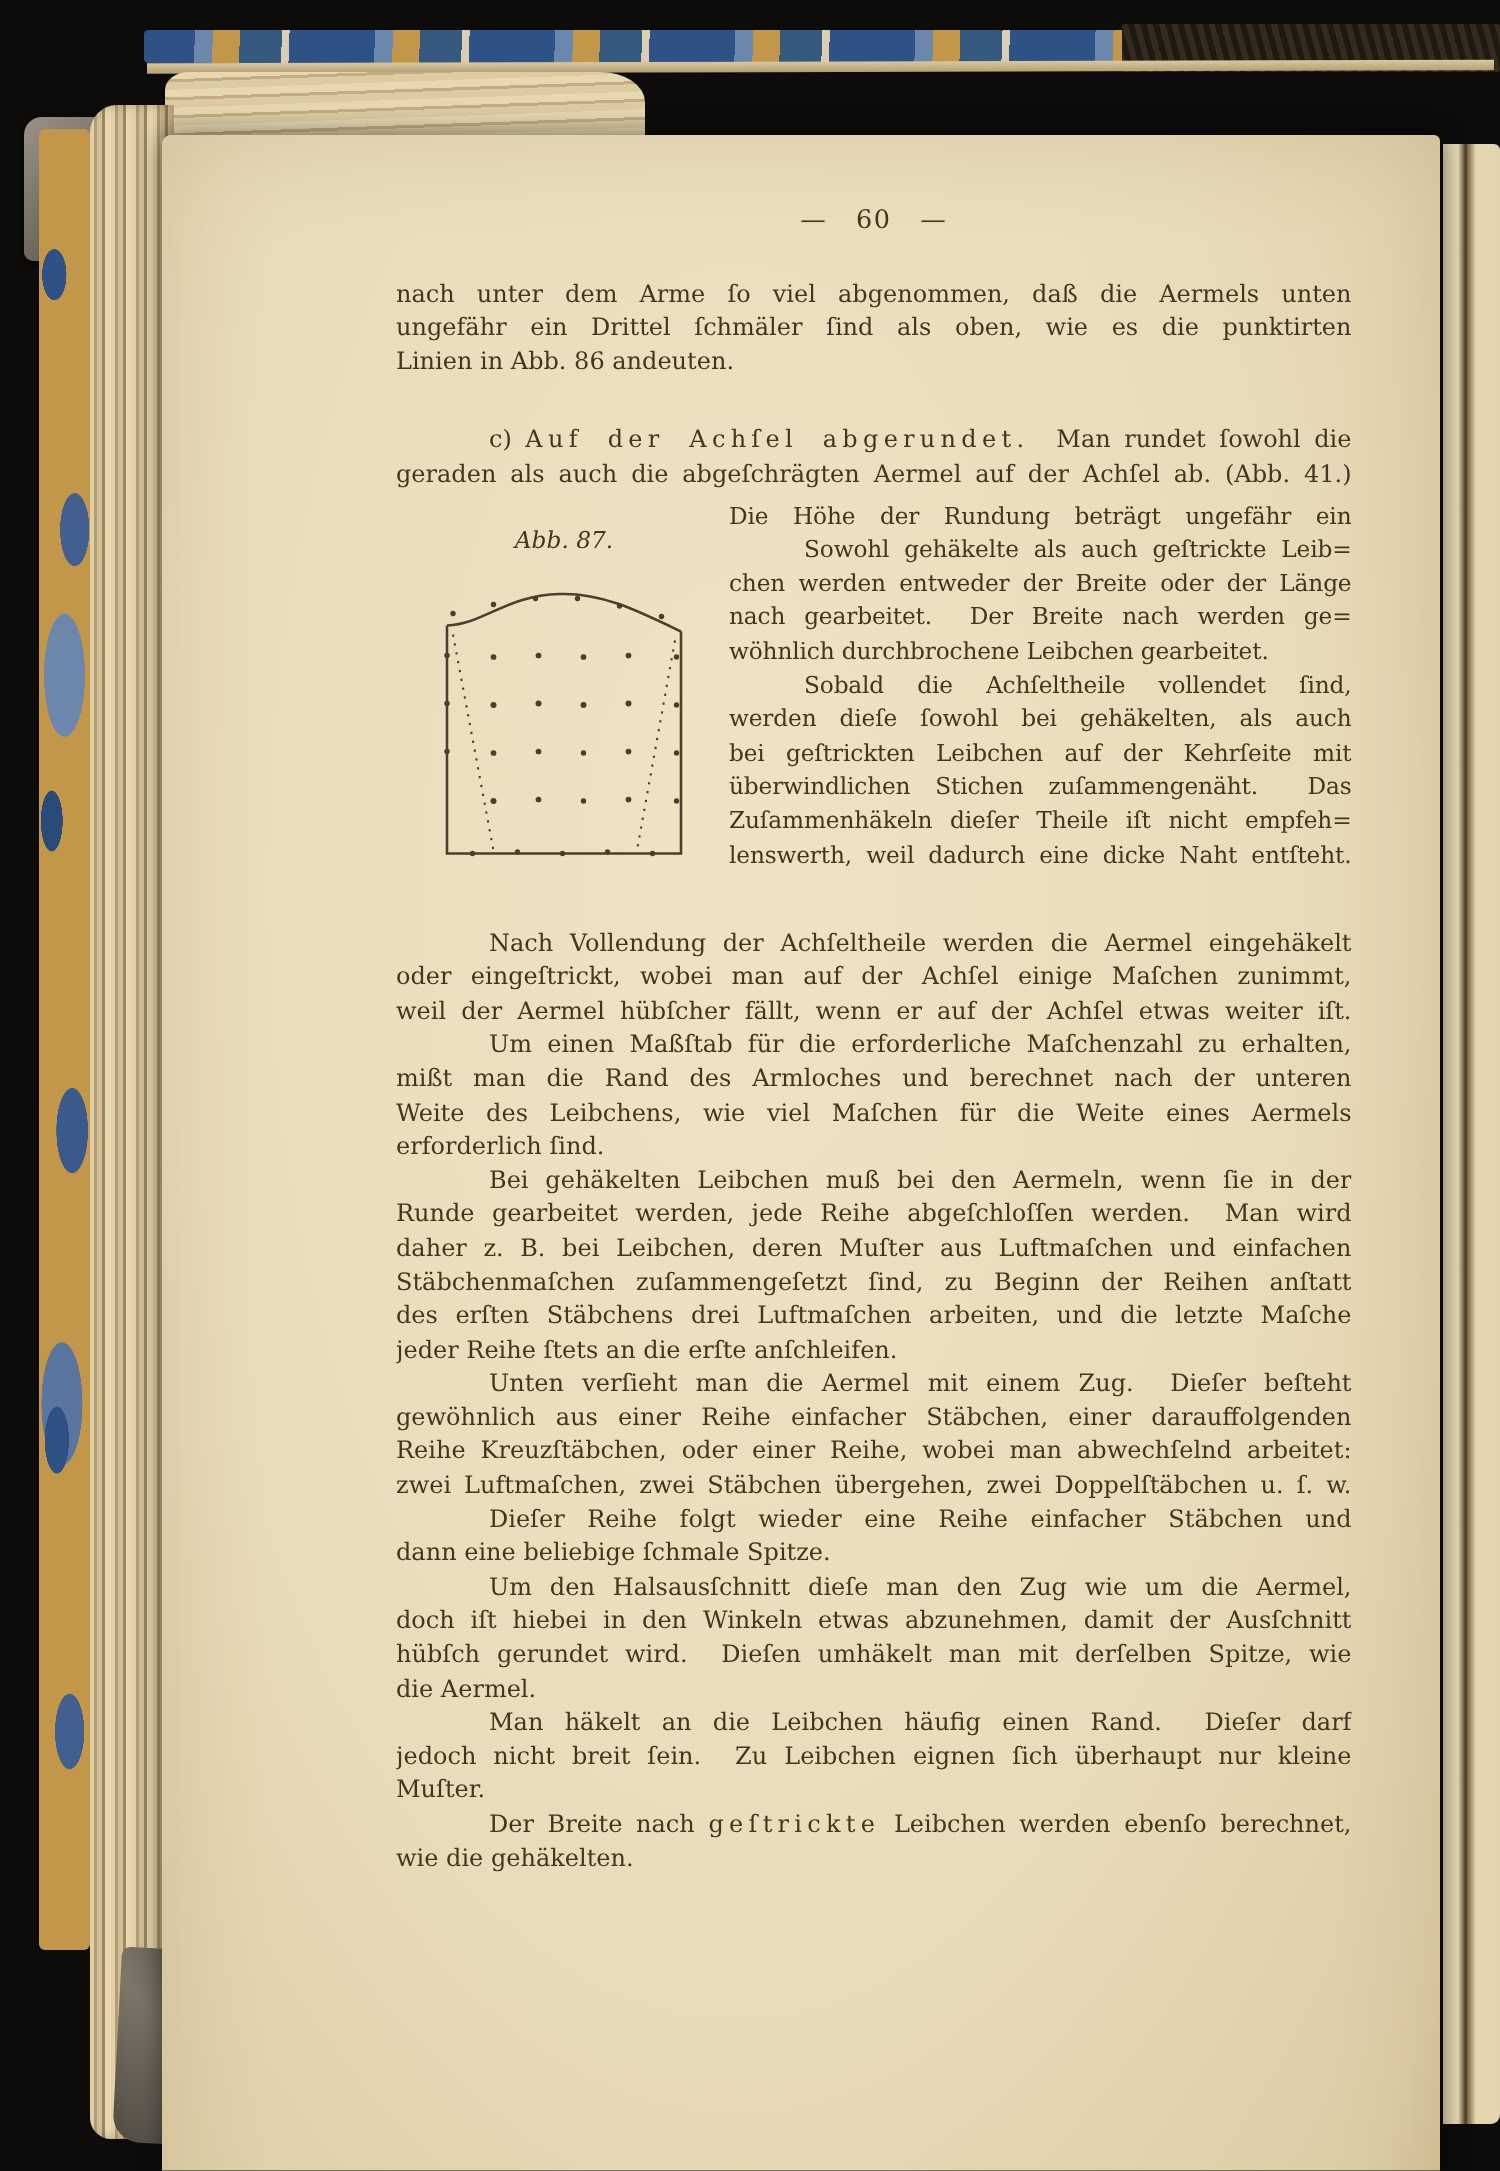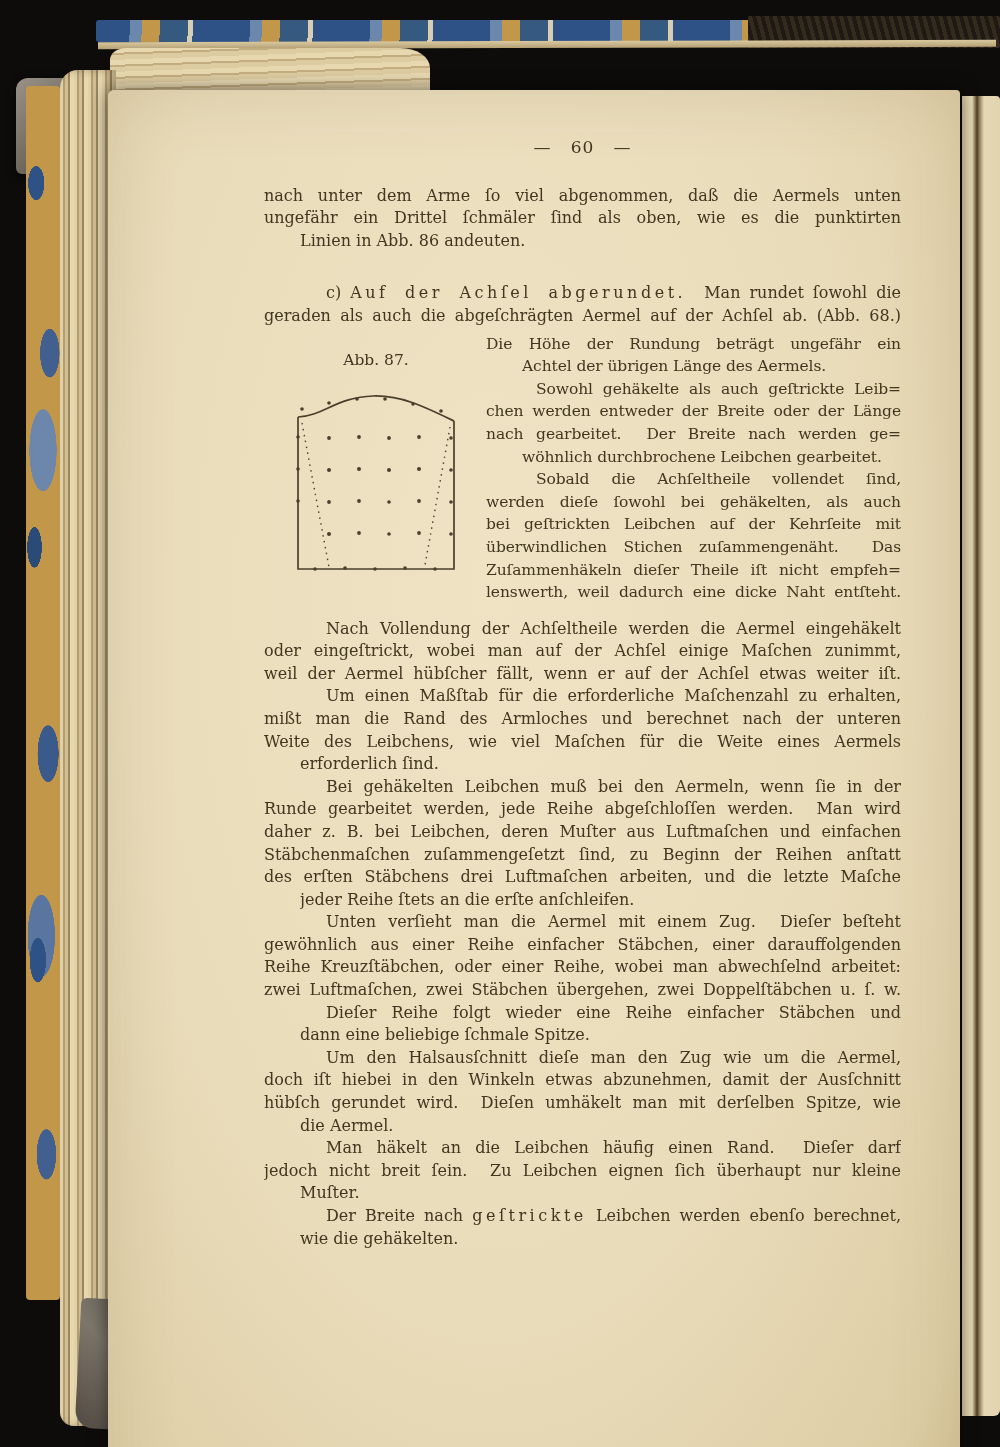--- a/index.html
+++ b/index.html
@@ -40,27 +40,27 @@
   
   .main-page{position:absolute;left:108px;top:90px;width:852px;height:1432px;border-radius:6px 4px 10px 14px;
     background:radial-gradient(ellipse at 45% 35%,#efe3c4 0%,#e9dcba 55%,#ddcda5 90%,#d2c091 100%);
     box-shadow:0 0 18px rgba(0,0,0,.55), inset 0 0 70px rgba(120,95,55,.16);}
   .content{position:absolute;left:156px;top:46px;width:637px;color:#41361f;font-size:16px;line-height:22.6px;}
   .pagenum{text-align:center;font-size:17px;letter-spacing:1px;margin-bottom:26px;}
   .para{margin:0;}
   .mt24{margin-top:30px;}
   .mt14{margin-top:14px;}
   .ln{height:22.6px;overflow:hidden;text-align:justify;text-align-last:justify;}
-  .ln.short{text-align:left;text-align-last:left;margin-left:36px;}
+  .ln.short{text-align:left;text-align-last:left;}
   .ln.ind{text-indent:62px;}
   .spaced{letter-spacing:0.22em;word-spacing:0.25em;}
 
   
   .wrap-section{position:relative;height:271px;margin-top:5px;}
-  .fig-col{position:absolute;left:0;top:0;width:222px;}
+  .fig-col{position:absolute;left:0;top:0;width:222px;font-style:italic;}
   .fig-caption{width:166px;margin:16px 0 0 29px;text-align:center;font-size:15.5px;}
   .fig-svg{display:block;margin:20px 0 0 29px;}
   .text-col{margin-left:222px;width:415px;}
   .text-col .ln{font-size:15.5px;letter-spacing:-0.1px;}
   .text-col .ln.ind{text-indent:50px;}
 </style>
 </head>
 <body>
 
 <div class="stage">
@@ -82,21 +82,21 @@
       <div class="pagenum">—&nbsp;&nbsp;&nbsp;60&nbsp;&nbsp;&nbsp;—</div>
 
       <div class="para">
         <div class="ln">nach unter dem Arme ſo viel abgenommen, daß die Aermels unten</div>
         <div class="ln">ungefähr ein Drittel ſchmäler ſind als oben, wie es die punktirten</div>
         <div class="ln short">Linien in Abb. 86 andeuten.</div>
       </div>
 
       <div class="para mt24">
         <div class="ln ind"><span>c) </span><span class="spaced">Auf der Achſel abgerundet.</span><span>&nbsp;&nbsp;Man rundet ſowohl die</span></div>
-        <div class="ln">geraden als auch die abgeſchrägten Aermel auf der Achſel ab. (Abb. 68.)</div>
+        <div class="ln">geraden als auch die abgeſchrägten Aermel auf der Achſel ab. (Abb. 41.)</div>
       </div>
 
       <div class="wrap-section">
         <div class="fig-col">
           <div class="fig-caption">Abb. 87.</div>
           <svg class="fig-svg" width="166" height="182" viewBox="0 0 166 182">
             <g fill="none" stroke="#4a3f2c" stroke-width="1.7">
               <path d="M5,26 L5,178 L161,178 L161,30"></path>
               <path d="M5,26 C30,25 44,6 80,5 C108,4 132,16 161,30"></path>
             </g>
@@ -137,21 +137,20 @@
               <circle cx="22" cy="178" r="1.8"></circle>
                 <circle cx="52" cy="177" r="1.8"></circle>
                 <circle cx="82" cy="178" r="1.8"></circle>
                 <circle cx="112" cy="177" r="1.8"></circle>
                 <circle cx="142" cy="178" r="1.8"></circle>
             </g>
           </svg>
         </div>
         <div class="text-col">
           <div class="ln">Die Höhe der Rundung beträgt ungefähr ein</div>
-          <div class="ln short">Achtel der übrigen Länge des Aermels.</div>
           <div class="ln ind">Sowohl gehäkelte als auch geſtrickte Leib=</div>
           <div class="ln">chen werden entweder der Breite oder der Länge</div>
           <div class="ln">nach gearbeitet.&nbsp; Der Breite nach werden ge=</div>
           <div class="ln short">wöhnlich durchbrochene Leibchen gearbeitet.</div>
           <div class="ln ind">Sobald die Achſeltheile vollendet ſind,</div>
           <div class="ln">werden dieſe ſowohl bei gehäkelten, als auch</div>
           <div class="ln">bei geſtrickten Leibchen auf der Kehrſeite mit</div>
           <div class="ln">überwindlichen Stichen zuſammengenäht.&nbsp; Das</div>
           <div class="ln">Zuſammenhäkeln dieſer Theile iſt nicht empfeh=</div>
           <div class="ln">lenswerth, weil dadurch eine dicke Naht entſteht.</div>

